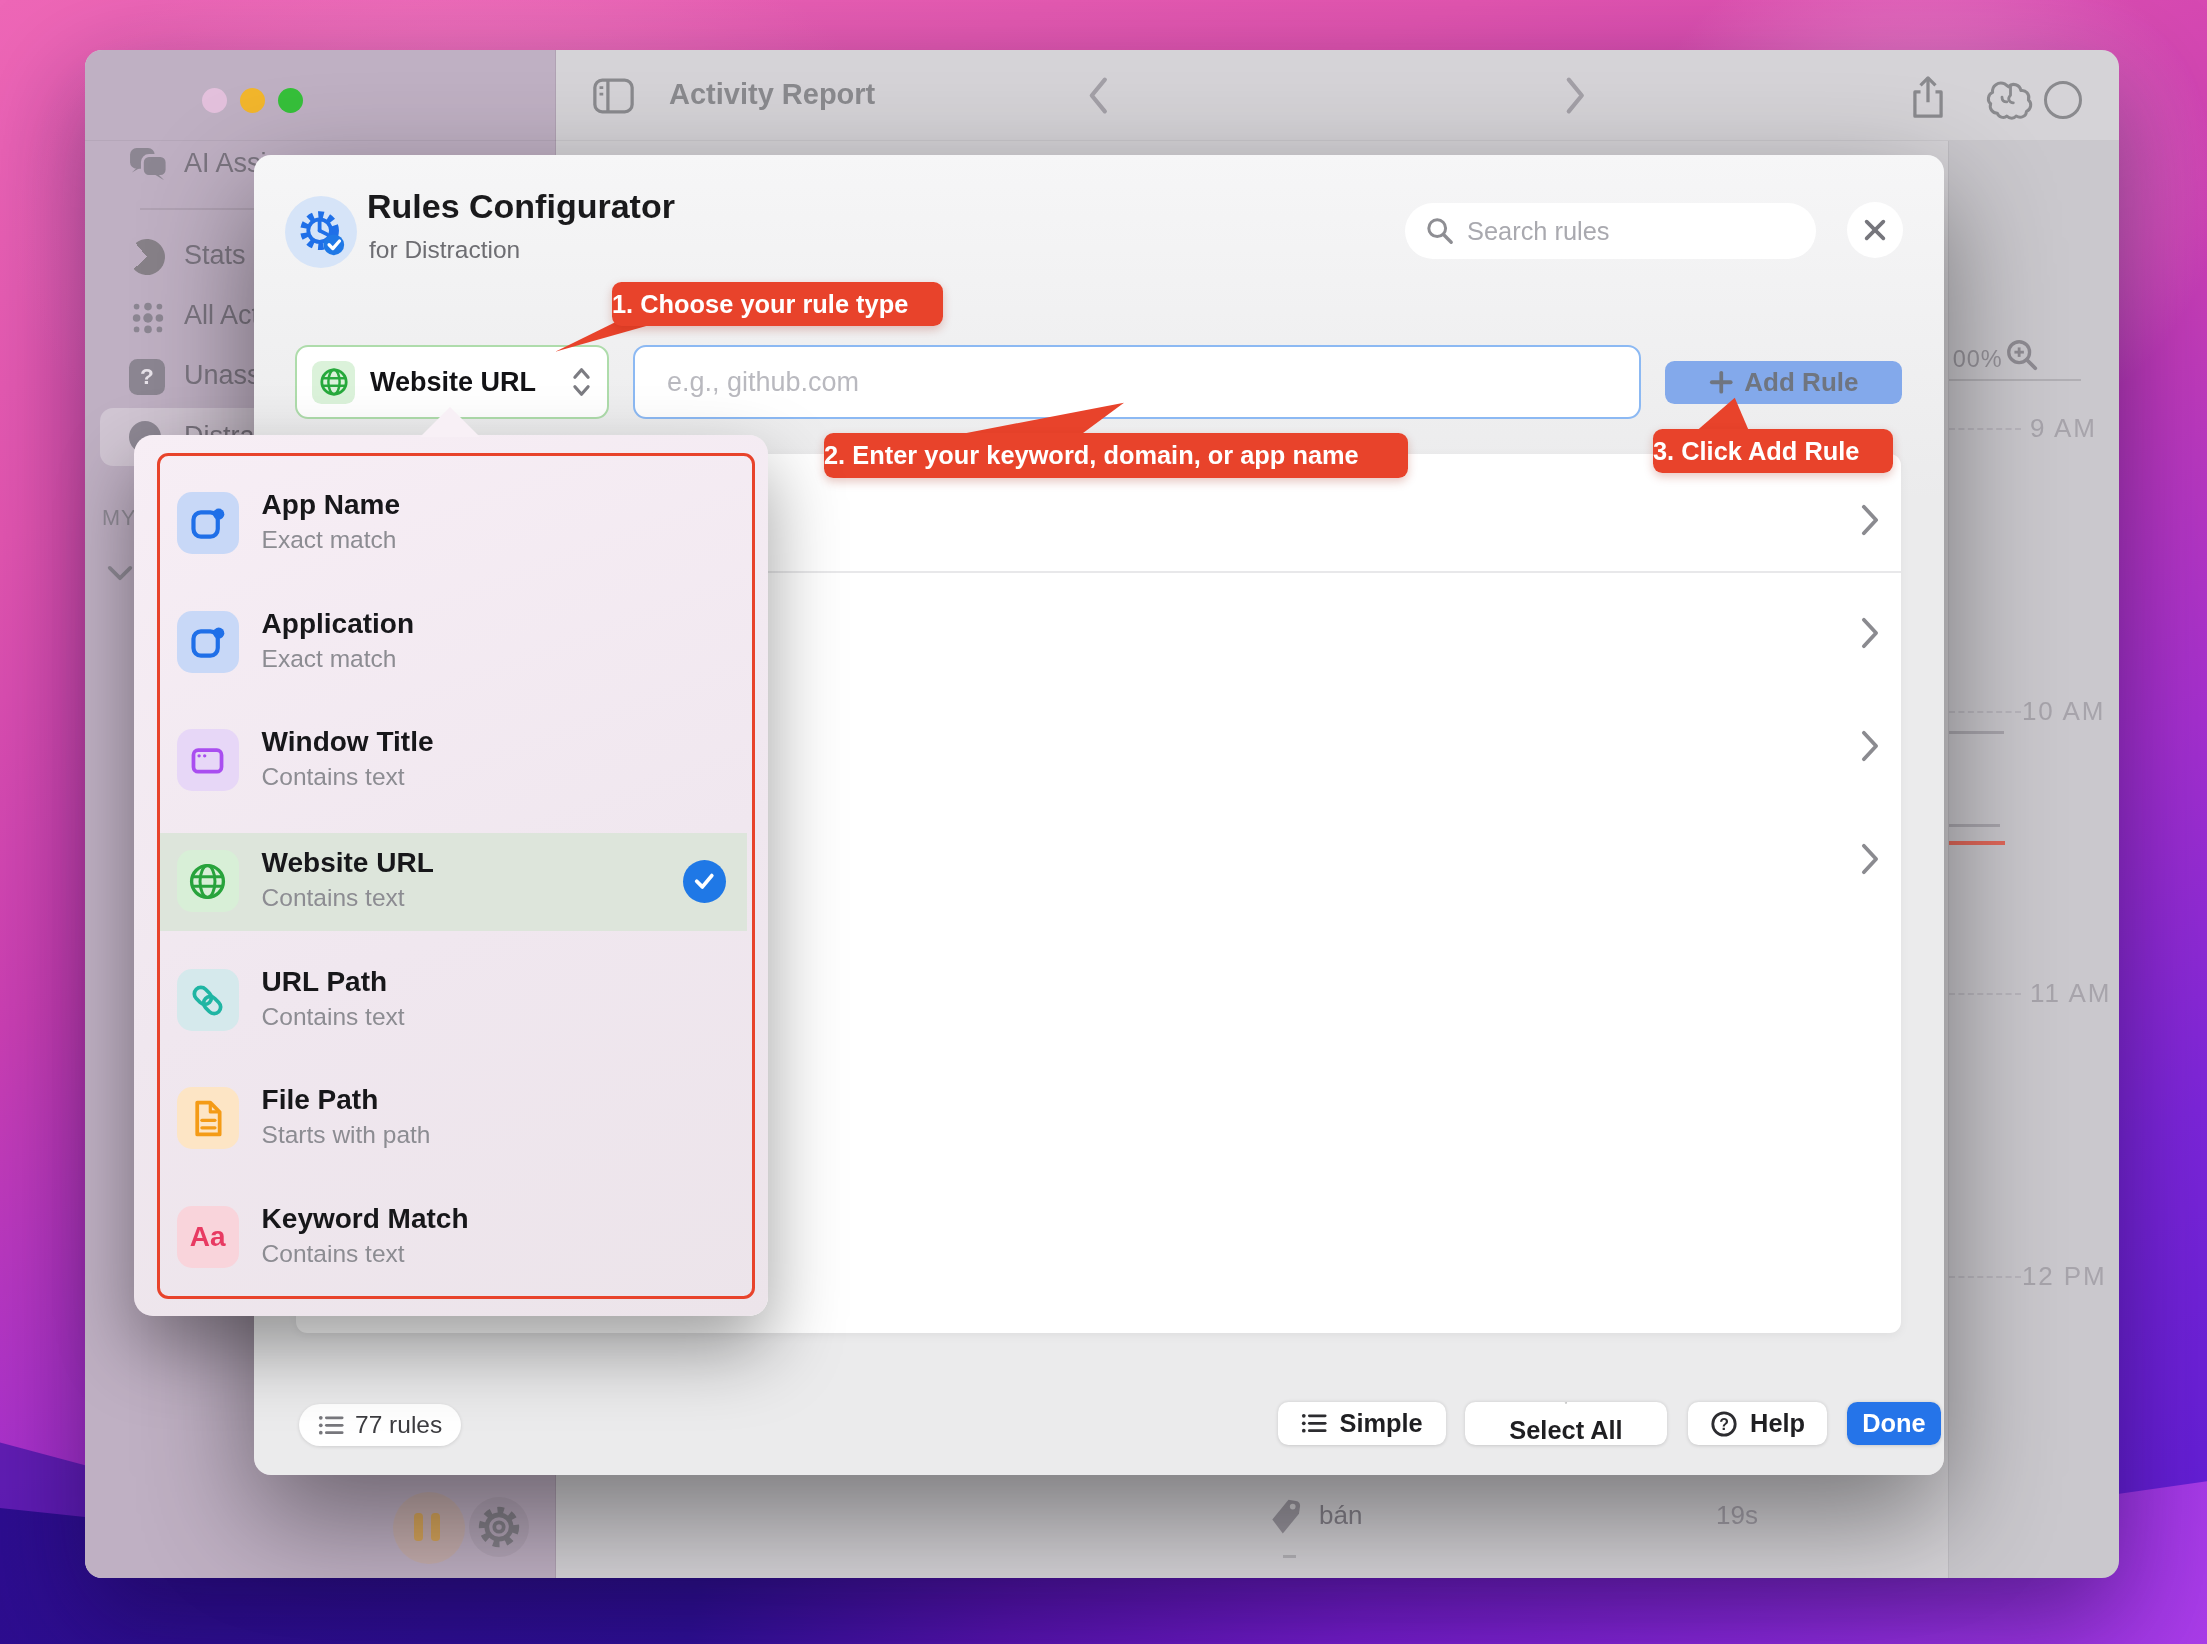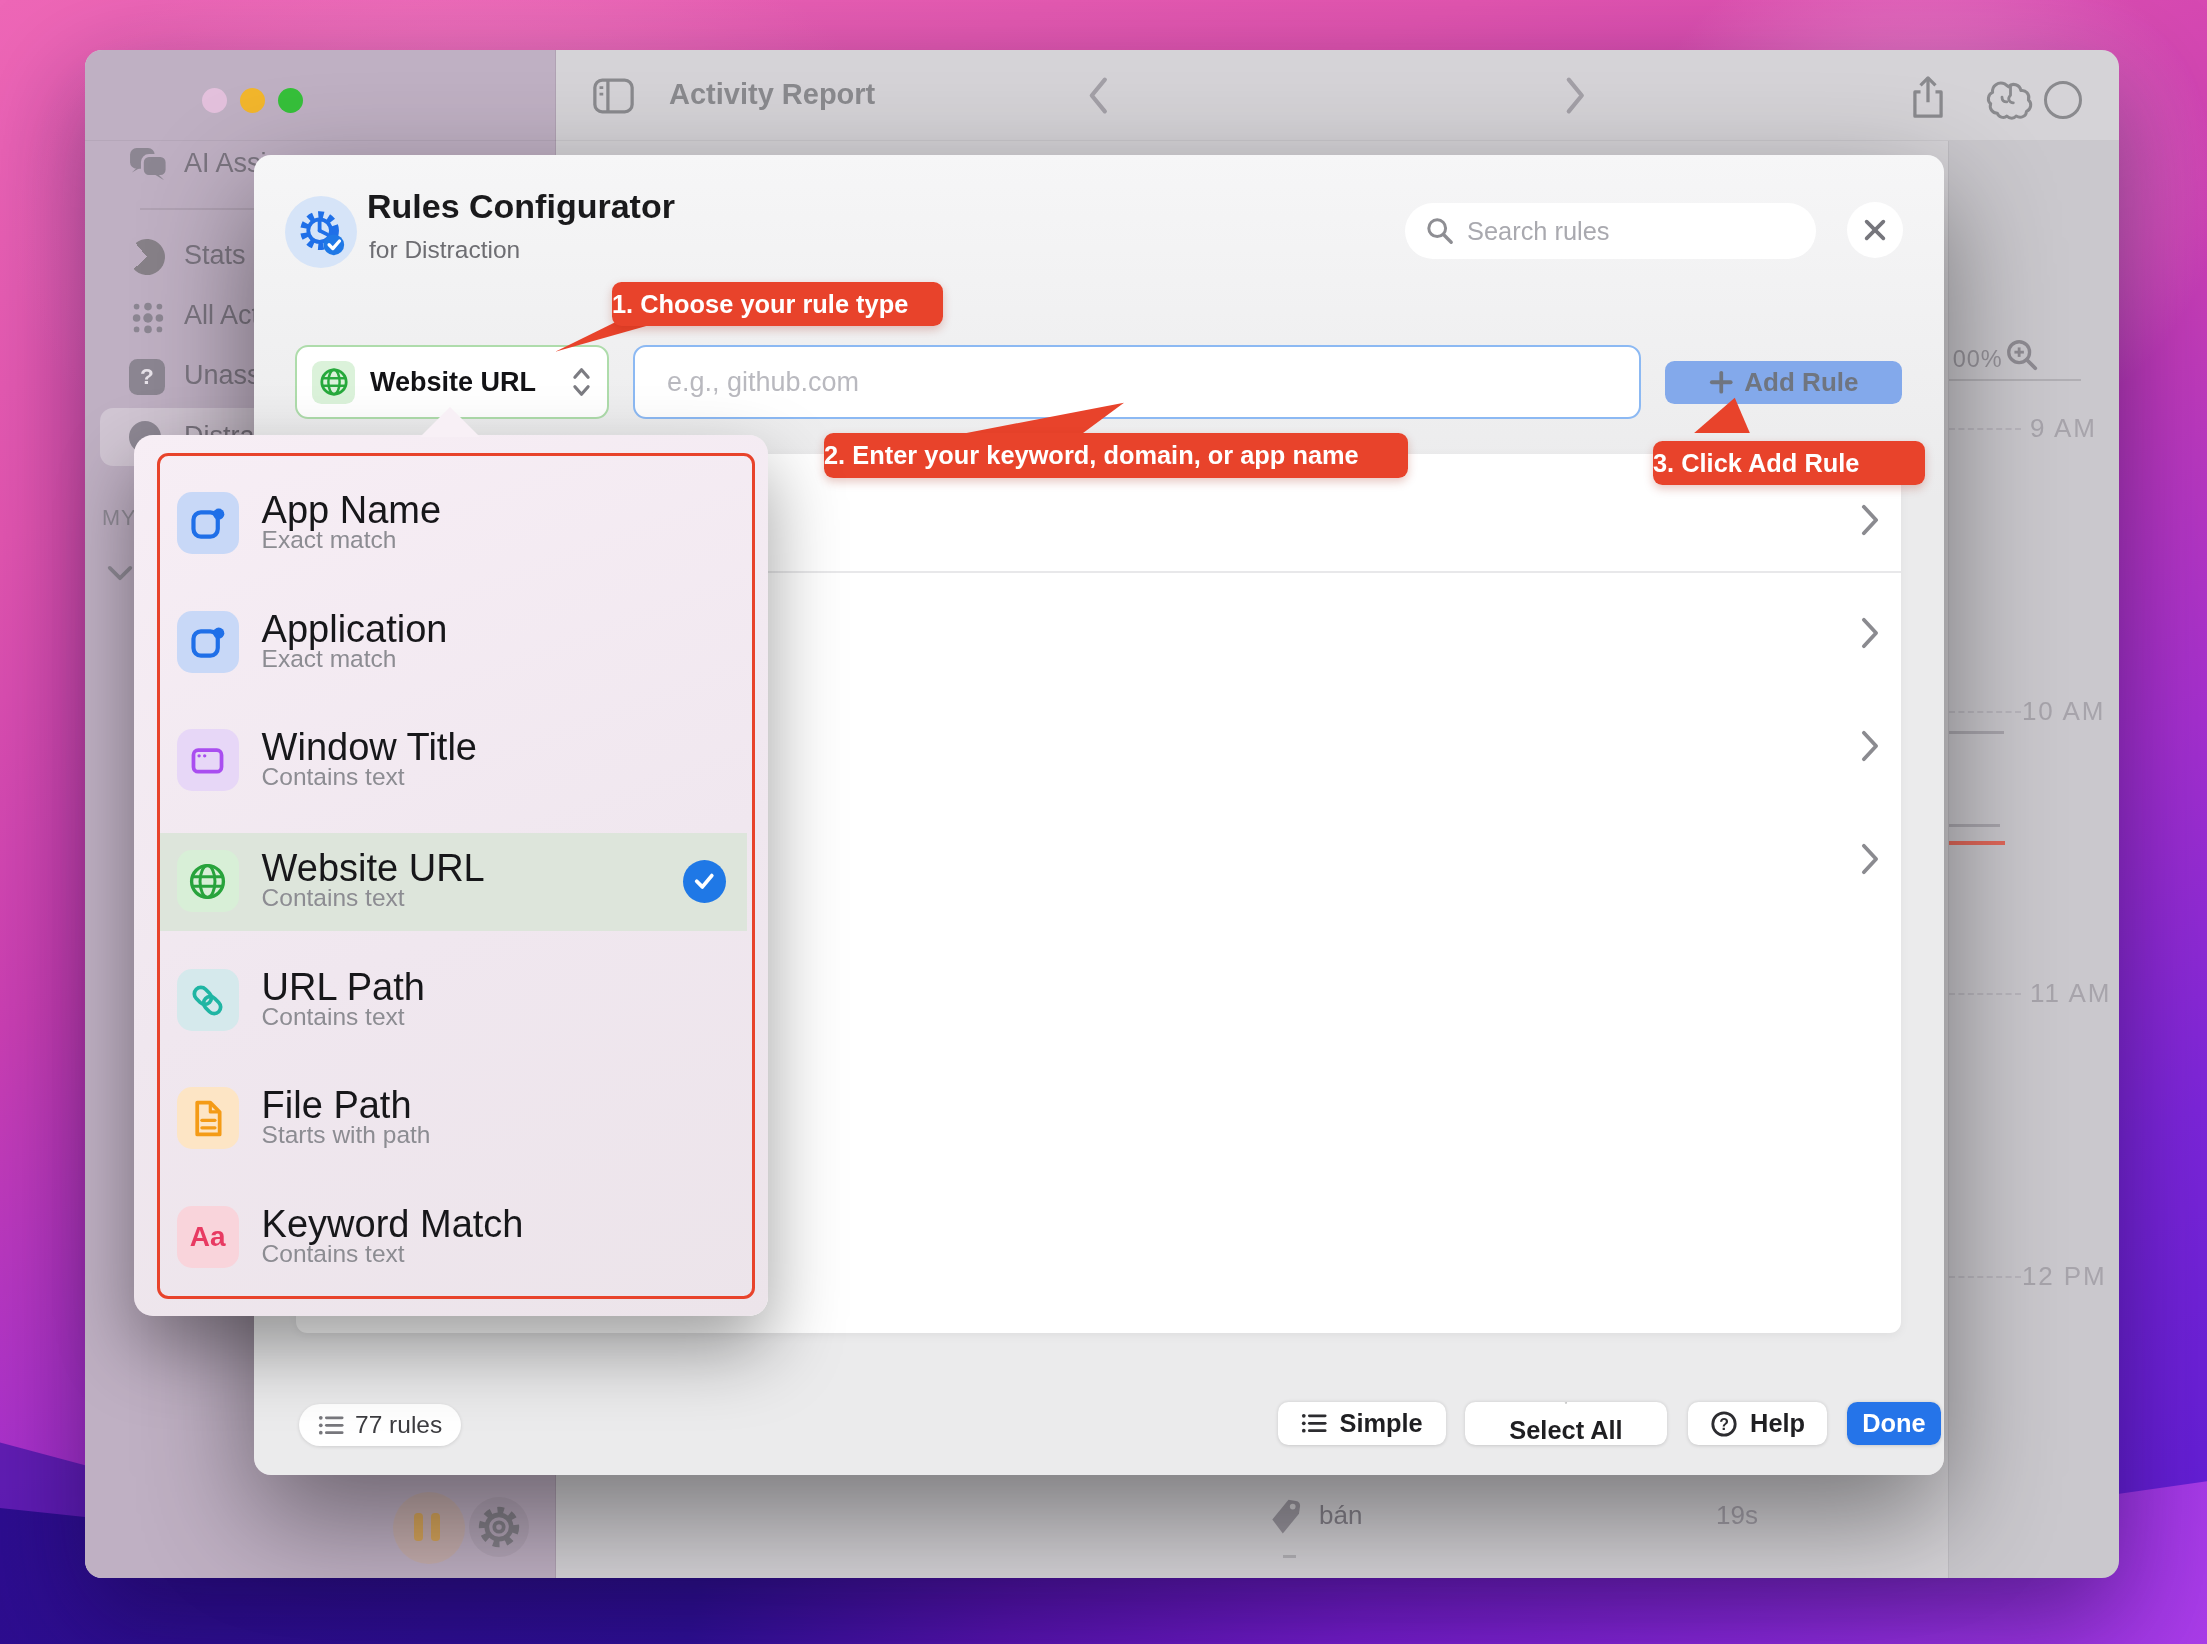--- a/index.html
+++ b/index.html
@@ -102,21 +102,21 @@
     background:linear-gradient(160deg,#f7eef5 0%,#f0e7ef 55%,#ece4ea 100%);
     box-shadow:0 33px 75px rgba(0,0,0,.38); z-index:40; }
   .popup-tail { left:286px; top:-28px; width:60px; height:30px; background:#f8f0f6;
     clip-path:polygon(50% 0, 100% 100%, 0 100%); }
   .red-border { left:22.6px; top:18px; right:13px; bottom:17px; border:3.8px solid #e8432b; border-radius:11.3px; z-index:5; }
   .menu-row { left:22.6px; width:590px; height:119px; }
   .menu-row.selected { background:#dde5db; height:98px; }
   .tile { left:20px; width:62px; height:62px; border-radius:15px; display:flex; align-items:center; justify-content:center; }
   .tile.blue { background:#c8d8f7; } .tile.purple { background:#e7d7f7; } .tile.green { background:#d8efd7; }
   .tile.teal { background:#d5e9ec; } .tile.orange { background:#fde5c5; } .tile.pink { background:#f9d4db; }
-  .mi-title { left:105px; font-size:38px; font-weight:400; color:#17171a; }
+  .mi-title { left:105px; font-size:28px; font-weight:700; color:#17171a; }
   .mi-sub { left:105px; font-size:24.5px; color:#8c8c92; }
   .aa-glyph { font-size:28px; font-weight:800; color:#e83a62; }
   .check-circle { left:526px; width:43px; height:43px; border-radius:50%; background:#1f78e6;
     display:flex; align-items:center; justify-content:center; z-index:6; }
 </style>
 </head>
 <body>
 
 <div class="abs wp-glow1"></div>
 <div class="abs wp-glow2"></div>
@@ -310,21 +310,21 @@
     </svg>
     <span>Add Rule</span>
   </div>
 
   <div class="abs ann-tail" style="left:697px;top:247px;width:173px;height:34px;clip-path:polygon(0% 100%, 74% 100%, 100% 2%);"></div>
   <div class="abs annotation" style="left:570px;top:278px;width:584px;height:45px;">
     <span>2. Enter your keyword, domain, or app name</span>
   </div>
 
   <div class="abs ann-tail" style="left:1439px;top:242px;width:58px;height:36px;clip-path:polygon(2% 100%, 98% 100%, 72% 2%);"></div>
-  <div class="abs annotation" style="left:1399px;top:274px;width:272px;height:44px;margin-top:12px;">
+  <div class="abs annotation" style="left:1399px;top:274px;width:240px;height:44px;">
     <span>3. Click Add Rule</span>
   </div>
 
   <div class="abs rule-list">
     <div class="abs list-divider"></div>
     <svg class="abs row-chev" style="top:49px;" width="21" height="34" viewBox="0 0 22 36">
       <polyline points="5,4 18,18 5,32" fill="none" stroke="#8b8b90" stroke-width="4" stroke-linecap="round" stroke-linejoin="round"></polyline>
     </svg>
     <svg class="abs row-chev" style="top:162px;" width="21" height="34" viewBox="0 0 22 36">
       <polyline points="5,4 18,18 5,32" fill="none" stroke="#8b8b90" stroke-width="4" stroke-linecap="round" stroke-linejoin="round"></polyline>

